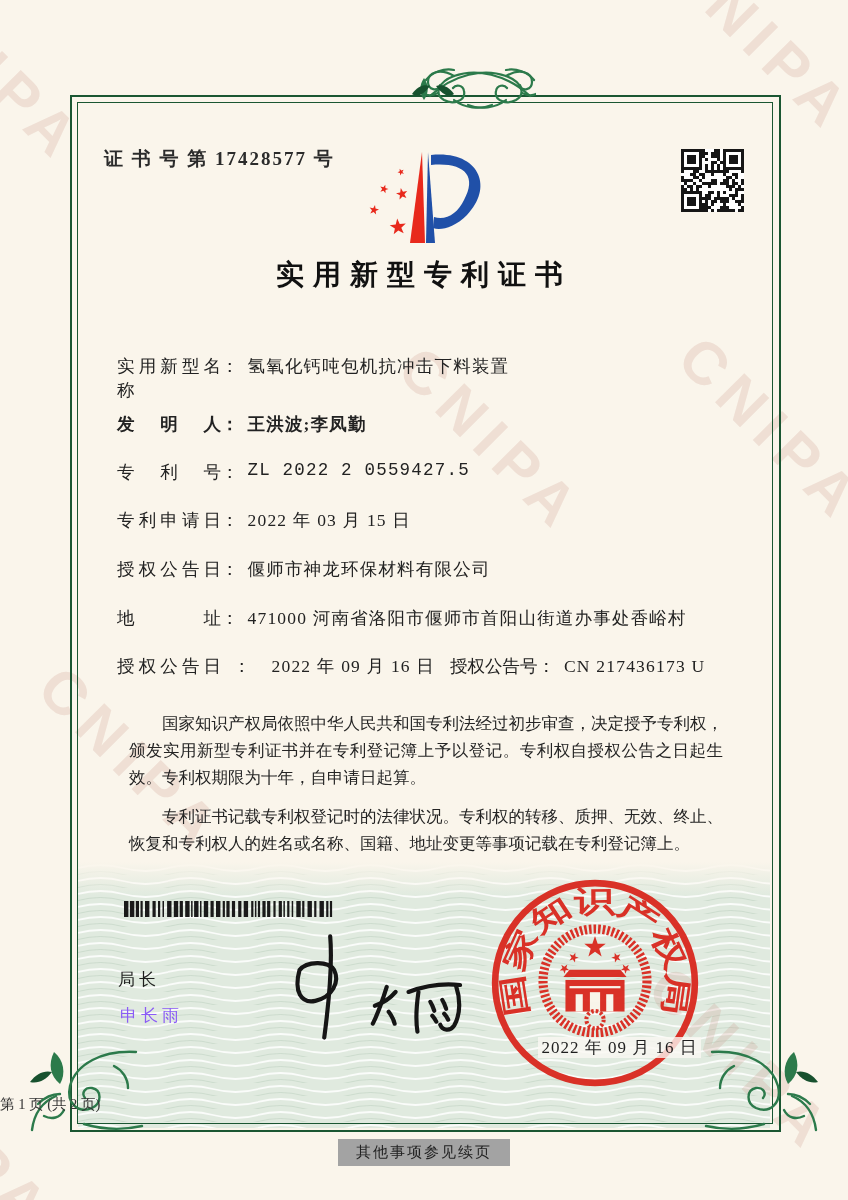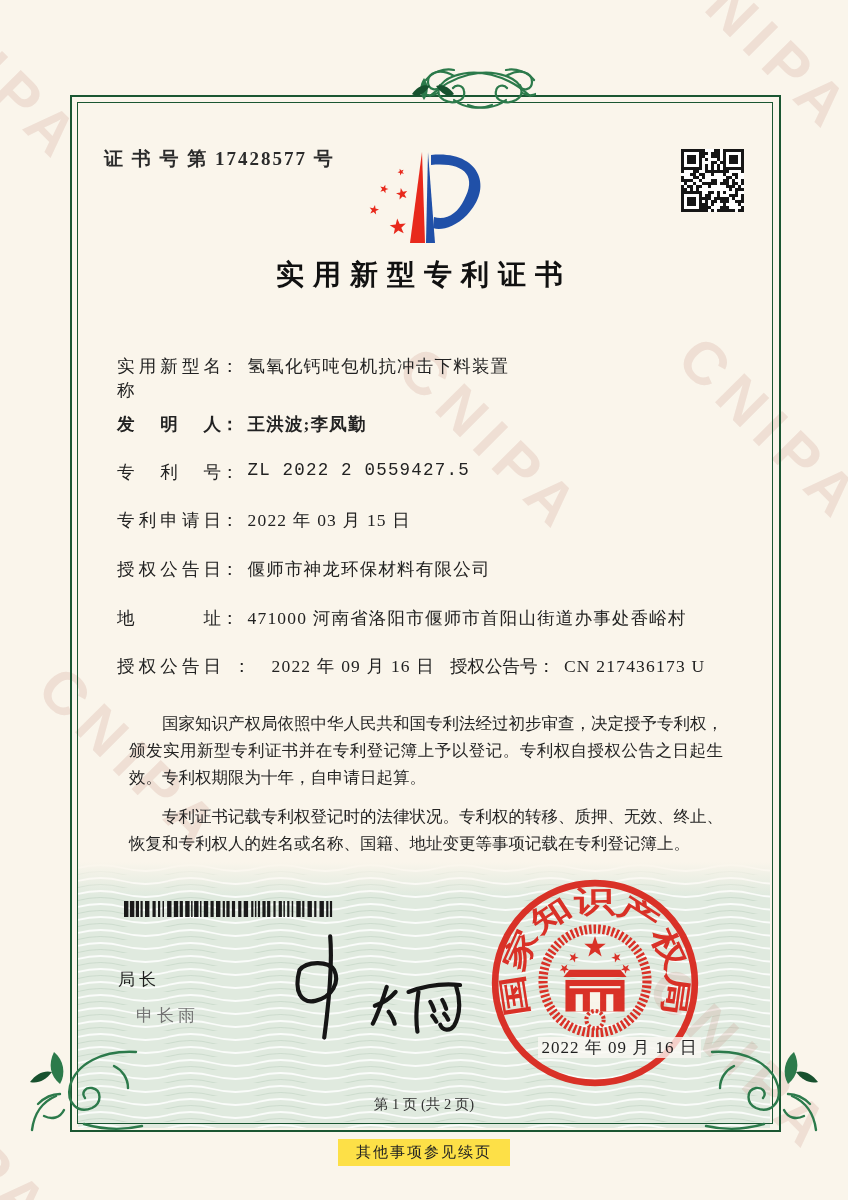--- a/index.html
+++ b/index.html
@@ -26,27 +26,27 @@
   .fcolon{flex:none;}
   .fvalue{padding-left:9px;letter-spacing:1.2px;}
   .fgroup{display:flex;align-items:baseline;}
   #grantrow{left:117px;top:654px;width:660px;display:flex;font-size:17.5px;}
   #grant1{width:333px;gap:12px;}
   #paras{left:117px;top:698px;width:618px;font-size:16.5px;line-height:27px;
          text-align:justify;color:#242424;}
   #paras p{margin:12px;text-indent:2em;}
   #signer-title{left:118px;top:968px;font-size:17px;letter-spacing:4px;
       font-family:"Liberation Sans","DejaVu Sans",sans-serif;color:#1d1d1d;}
-  #signer-name{left:136px;top:1004px;font-size:17px;letter-spacing:4px;
-      font-family:"Liberation Sans","DejaVu Sans",sans-serif;color:#737373;}
+  #signer-name{left:120px;top:1004px;font-size:17px;letter-spacing:4px;
+      font-family:"Liberation Sans","DejaVu Sans",sans-serif;color:#8b5cf6;}
   #sealdate{left:512px;top:1036px;width:215px;text-align:center;font-size:17px;
       letter-spacing:1px;color:#1f1f1f;z-index:4;}
   #sealdate span{background:rgba(250,248,242,.8);padding:1px 3px;}
-  #pagenum{left:0;width:848px;top:1095px;text-align:center;font-size:14.5px;color:#333;}
-  #note{left:50%;transform:translateX(-50%);top:1139px;background:#fde047;
+  #pagenum{left:0;width:848px;top:1095px;text-align:left;font-size:14.5px;color:#333;}
+  #note{left:50%;transform:translateX(-50%);top:1139px;background:#a3a3a3;
       padding:4px 18px;font-size:15px;letter-spacing:2px;color:#222;white-space:nowrap;}
   svg{display:block;}
 </style>
 </head>
 <body>
 
 <div id="page">
 
   <div class="abs" id="band">
     <svg width="692" height="266" viewBox="0 0 692 266">

